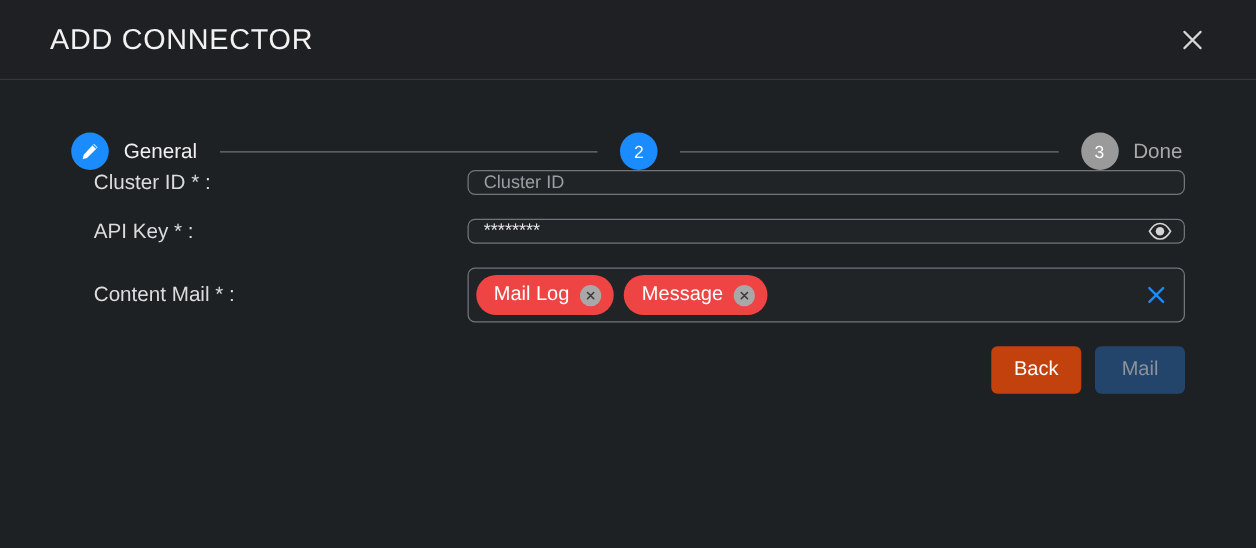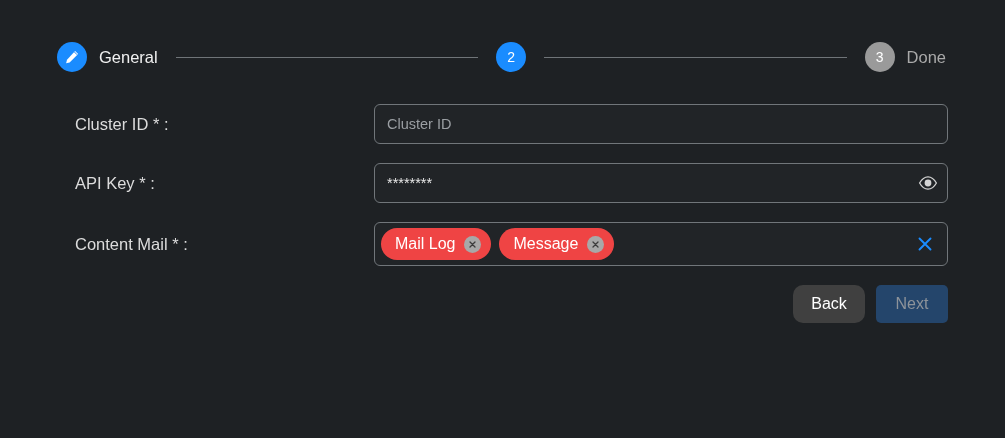--- a/index.html
+++ b/index.html
@@ -58,21 +58,20 @@
   
   .dialog-body {
     flex: 1;
     padding: 42px 57px 0 57px;
   }
 
   
   .stepper {
     display: flex;
     align-items: center;
-    margin-bottom: 32px;
     padding-right: 2px;
   }
   .step {
     display: flex;
     align-items: center;
     flex: 0 0 auto;
   }
   .step-circle {
     width: 30px;
     height: 30px;
@@ -117,21 +116,21 @@
     color: #dcdcdc;
     padding-left: 18px;
   }
   .field-wrap {
     flex: 1 1 auto;
     position: relative;
   }
 
   .text-input {
     width: 100%;
-    height: 40px;
+    height: 20px;
     background: #212427;
     border: 1px solid #71767a;
     border-radius: 6px;
     color: #e8e8e8;
     font-family: "Liberation Sans", sans-serif;
     font-size: 14.5px;
     padding: 0 36px 0 12px;
     outline: none;
     display: block;
   }
@@ -217,35 +216,44 @@
     min-width: 72px;
     height: 38px;
     border: none;
     border-radius: 5px;
     font-family: "Liberation Sans", sans-serif;
     font-size: 16px;
     padding: 0 18px;
     cursor: pointer;
   }
   .btn-primary {
-    background: #404040;
+    background: #c2410c;
     color: #ffffff;
-    border-radius: 10px;
   }
   .btn-disabled {
     background: #24456b;
     color: #8d939a;
     cursor: default;
   }
 </style>
 </head>
 <body>
 
 <div class="dialog">
 
+  <div class="dialog-header">
+    <div class="dialog-title">ADD CONNECTOR</div>
+    <div class="close-button">
+      <span>
+        <svg width="20" height="20" viewBox="0 0 20 20">
+          <path d="M3.5 3.5 L16.5 16.5 M16.5 3.5 L3.5 16.5" stroke="#d7d7d7" stroke-width="1.7" stroke-linecap="round" fill="none"></path>
+        </svg>
+      </span>
+    </div>
+  </div>
 
   <div class="dialog-body">
 
     <div class="stepper">
 
       <div class="step">
         <div class="step-circle active">
           <span>
             <svg width="16" height="16" viewBox="0 0 16 16">
               <path d="M11.1 1.9 L14.1 4.9 L5.6 13.4 L2.1 14.3 L3.0 10.8 Z" fill="#ffffff"></path>
@@ -323,17 +331,17 @@
               </svg>
             </span>
           </div>
 
         </div>
       </div>
     </div>
 
     <div class="actions">
       <button class="btn btn-primary">Back</button>
-      <button class="btn btn-disabled">Next</button>
+      <button class="btn btn-disabled">Mail</button>
     </div>
 
   </div>
 </div>
 
 </body></html>

